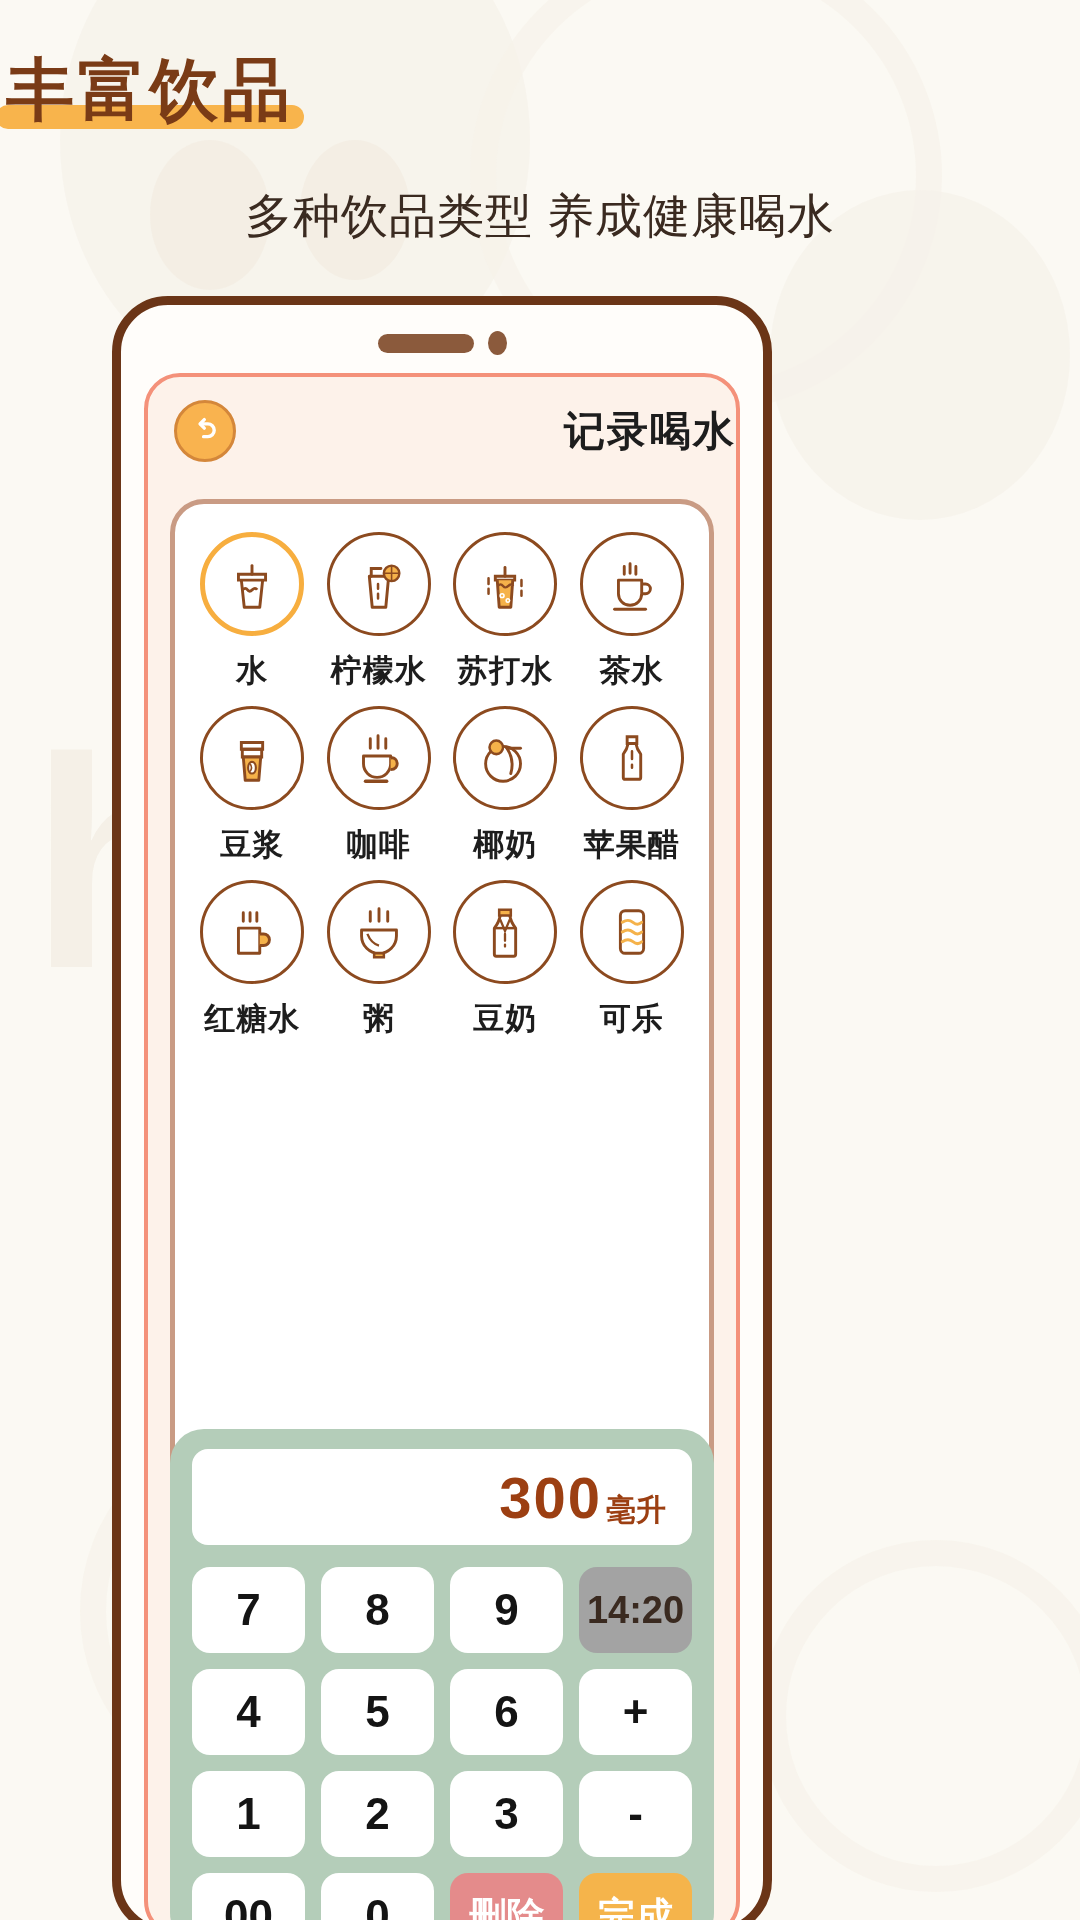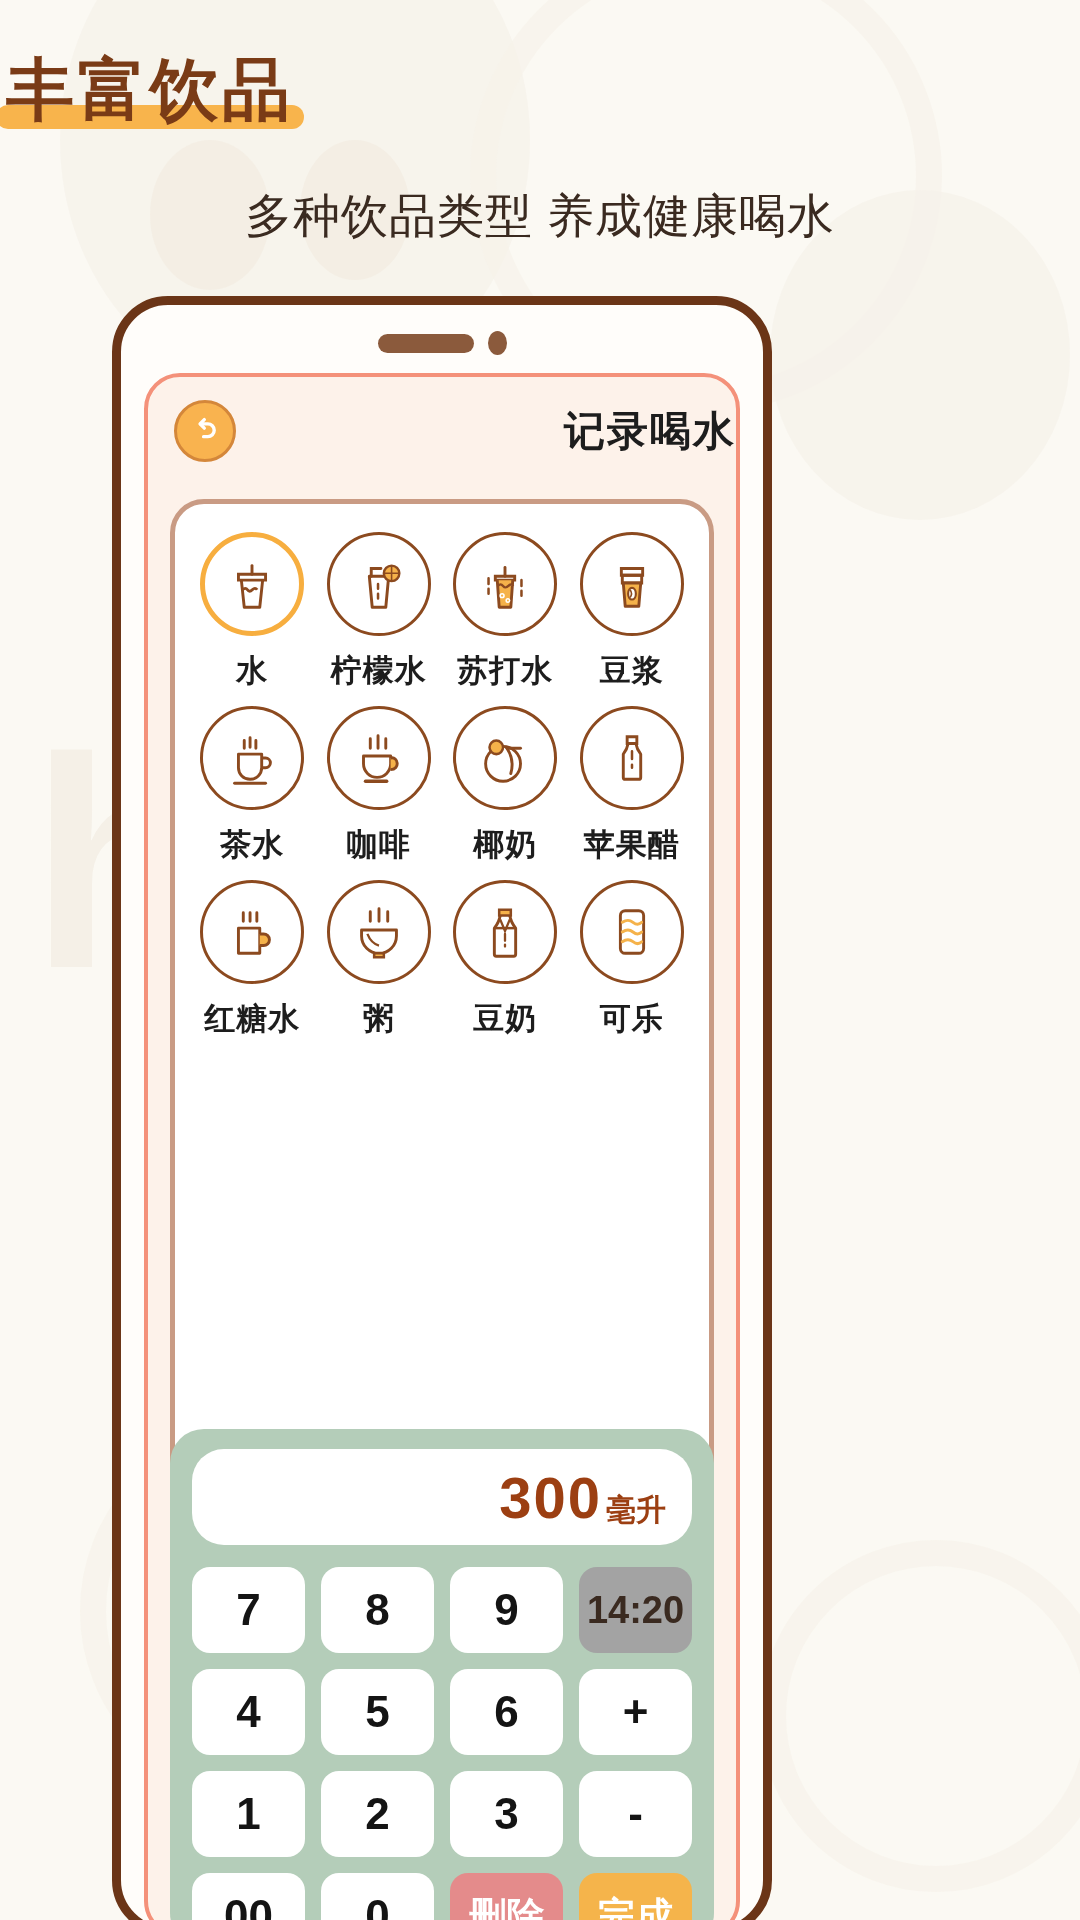--- a/index.html
+++ b/index.html
@@ -66,21 +66,21 @@
                 justify-content:center;box-sizing:border-box;background:#fff;}
   .drink-circle.selected{border:5px solid #f7ae3f;}
   .drink-circle svg{width:62px;height:62px;}
   .drink-label{margin-top:14px;font-size:31px;color:#1d1d1d;font-weight:600;
                letter-spacing:1px;}
 
   
   .keypad{position:absolute;left:22px;right:22px;bottom:-14px;top:1052px;
           background:#b4cdb9;border-radius:34px;padding:20px 22px;
           box-sizing:border-box;z-index:6;}
-  .amount-box{height:96px;background:#fff;border-radius:32px;display:flex;
+  .amount-box{height:96px;background:#fff;border-radius:16px;display:flex;
               align-items:center;justify-content:flex-end;padding-right:26px;
               box-sizing:border-box;}
   .amount-val{font-size:58px;color:#9c3f12;font-weight:700;letter-spacing:2px;}
   .amount-unit{font-size:30px;color:#9c3f12;font-weight:600;margin-left:4px;
                align-self:flex-end;margin-bottom:14px;}
   .keys{display:grid;grid-template-columns:repeat(4,1fr);
         grid-auto-rows:86px;gap:16px;margin-top:22px;}
   .key{background:#fff;border-radius:18px;display:flex;align-items:center;
        justify-content:center;font-size:44px;color:#141414;font-weight:600;
        box-sizing:border-box;}
@@ -163,40 +163,40 @@
                 <circle cx="29" cy="44" r="2" fill="none" stroke="#fff" stroke-width="1.6"></circle>
                 <circle cx="35" cy="49" r="1.8" fill="none" stroke="#fff" stroke-width="1.6"></circle>
                 <path d="M15 26v6M15 37v5M49 28v6M49 39v5" stroke="#8c4a1f" stroke-width="2.6" stroke-linecap="round"></path>
               </svg>
             </div>
             <div class="drink-label">苏打水</div>
           </div>
           <div class="drink-item">
             <div class="drink-circle">
               <svg viewBox="0 0 64 64">
+                <path d="M18 28h24v14a12 12 0 0 1-24 0z" fill="none" stroke="#8c4a1f" stroke-width="3" stroke-linejoin="round"></path>
+                <path d="M42 32h4a5 5 0 0 1 0 10h-4" fill="none" stroke="#8c4a1f" stroke-width="3"></path>
+                <path d="M14 58h32" stroke="#8c4a1f" stroke-width="3" stroke-linecap="round"></path>
+                <path d="M24 14v8M30 11v10M36 14v8" stroke="#8c4a1f" stroke-width="3" stroke-linecap="round"></path>
+              </svg>
+            </div>
+            <div class="drink-label">茶水</div>
+          </div>
+          <div class="drink-item">
+            <div class="drink-circle">
+              <svg viewBox="0 0 64 64">
                 <path d="M21 16h22v7H21z" fill="none" stroke="#8c4a1f" stroke-width="3"></path>
                 <path d="M22 23h20v8H22z" fill="none" stroke="#8c4a1f" stroke-width="3"></path>
                 <path d="M23 31h18l-2 24H25z" fill="#f5b24a" stroke="#8c4a1f" stroke-width="3" stroke-linejoin="round"></path>
                 <path d="M25 47h14" stroke="#8c4a1f" stroke-width="0"></path>
                 <ellipse cx="32" cy="42" rx="4" ry="6" fill="#fff" stroke="#8c4a1f" stroke-width="2.2"></ellipse>
                 <path d="M30 38q3 4 0 8" stroke="#8c4a1f" stroke-width="1.6" fill="none"></path>
               </svg>
             </div>
             <div class="drink-label">豆浆</div>
-          </div>
-          <div class="drink-item">
-            <div class="drink-circle">
-              <svg viewBox="0 0 64 64">
-                <path d="M18 28h24v14a12 12 0 0 1-24 0z" fill="none" stroke="#8c4a1f" stroke-width="3" stroke-linejoin="round"></path>
-                <path d="M42 32h4a5 5 0 0 1 0 10h-4" fill="none" stroke="#8c4a1f" stroke-width="3"></path>
-                <path d="M14 58h32" stroke="#8c4a1f" stroke-width="3" stroke-linecap="round"></path>
-                <path d="M24 14v8M30 11v10M36 14v8" stroke="#8c4a1f" stroke-width="3" stroke-linecap="round"></path>
-              </svg>
-            </div>
-            <div class="drink-label">茶水</div>
           </div>
           <div class="drink-item">
             <div class="drink-circle">
               <svg viewBox="0 0 64 64">
                 <path d="M16 30h28v8a14 14 0 0 1-28 0z" fill="none" stroke="#8c4a1f" stroke-width="3" stroke-linejoin="round"></path>
                 <path d="M44 32c8-2 10 12 0 12" fill="#f5b24a" stroke="#8c4a1f" stroke-width="3"></path>
                 <path d="M18 56h22" stroke="#8c4a1f" stroke-width="3.4" stroke-linecap="round"></path>
                 <path d="M23 12v10M31 9v13M39 12v10" stroke="#8c4a1f" stroke-width="3" stroke-linecap="round"></path>
               </svg>
             </div>

